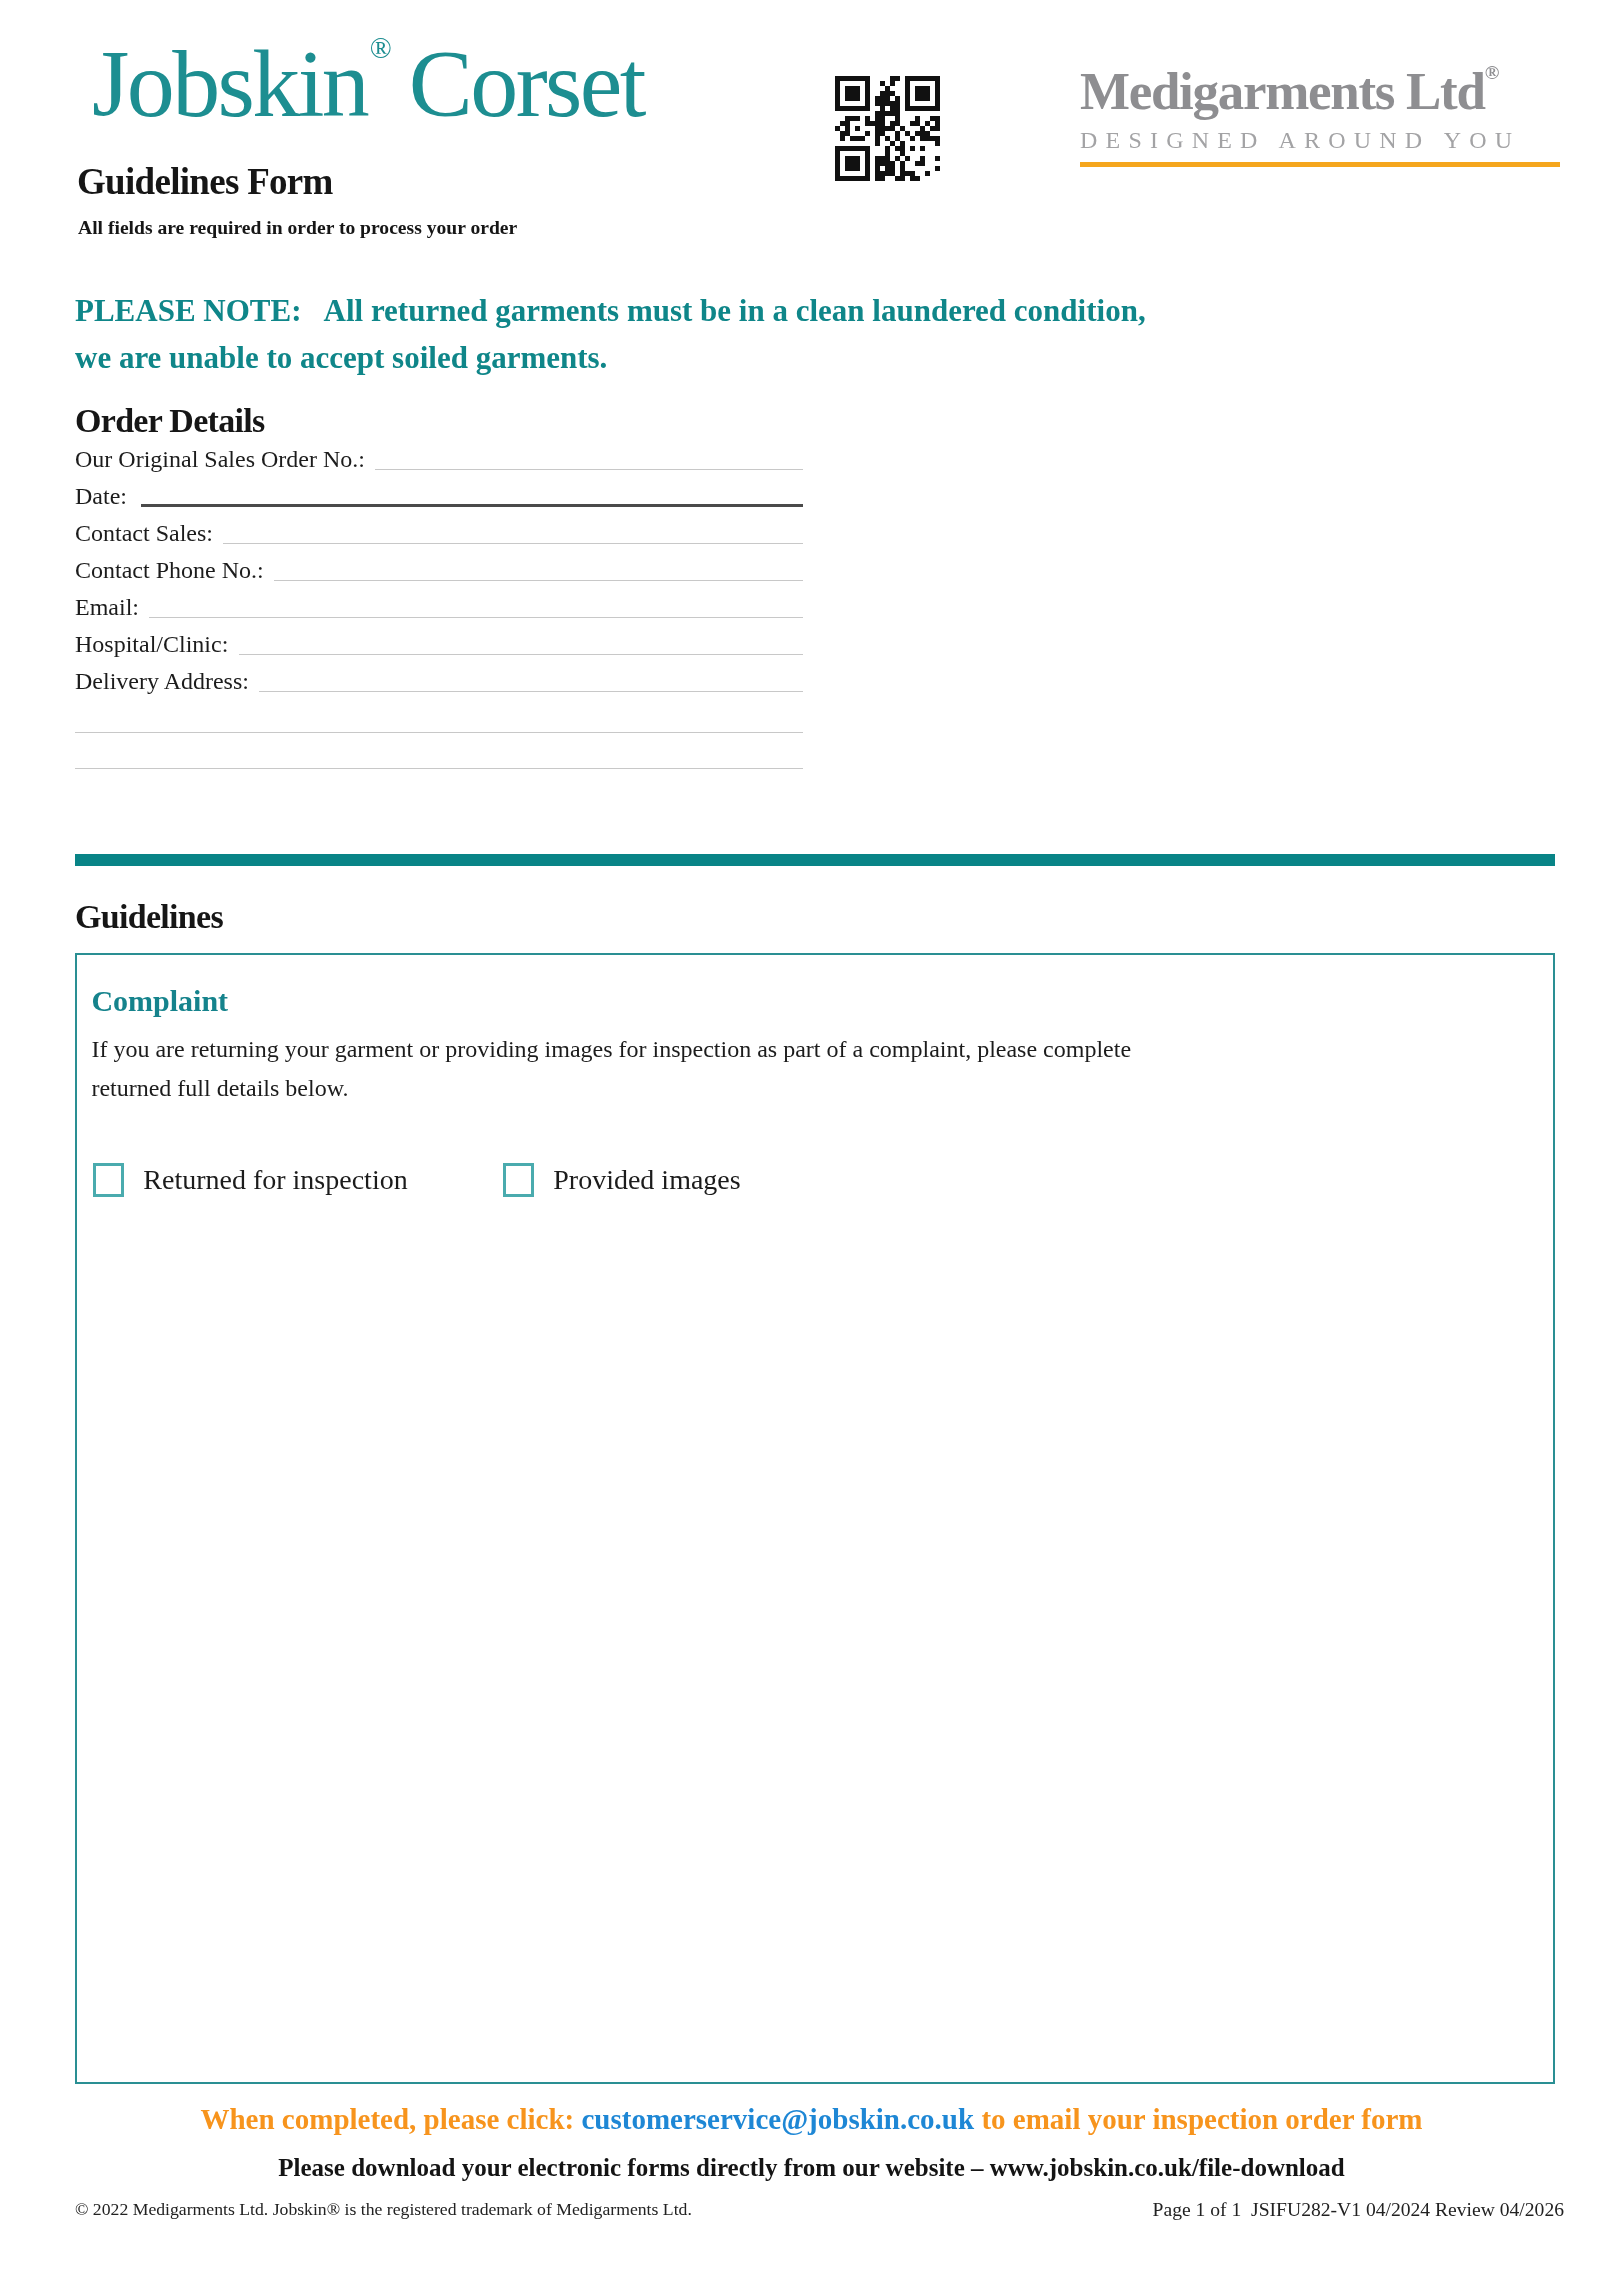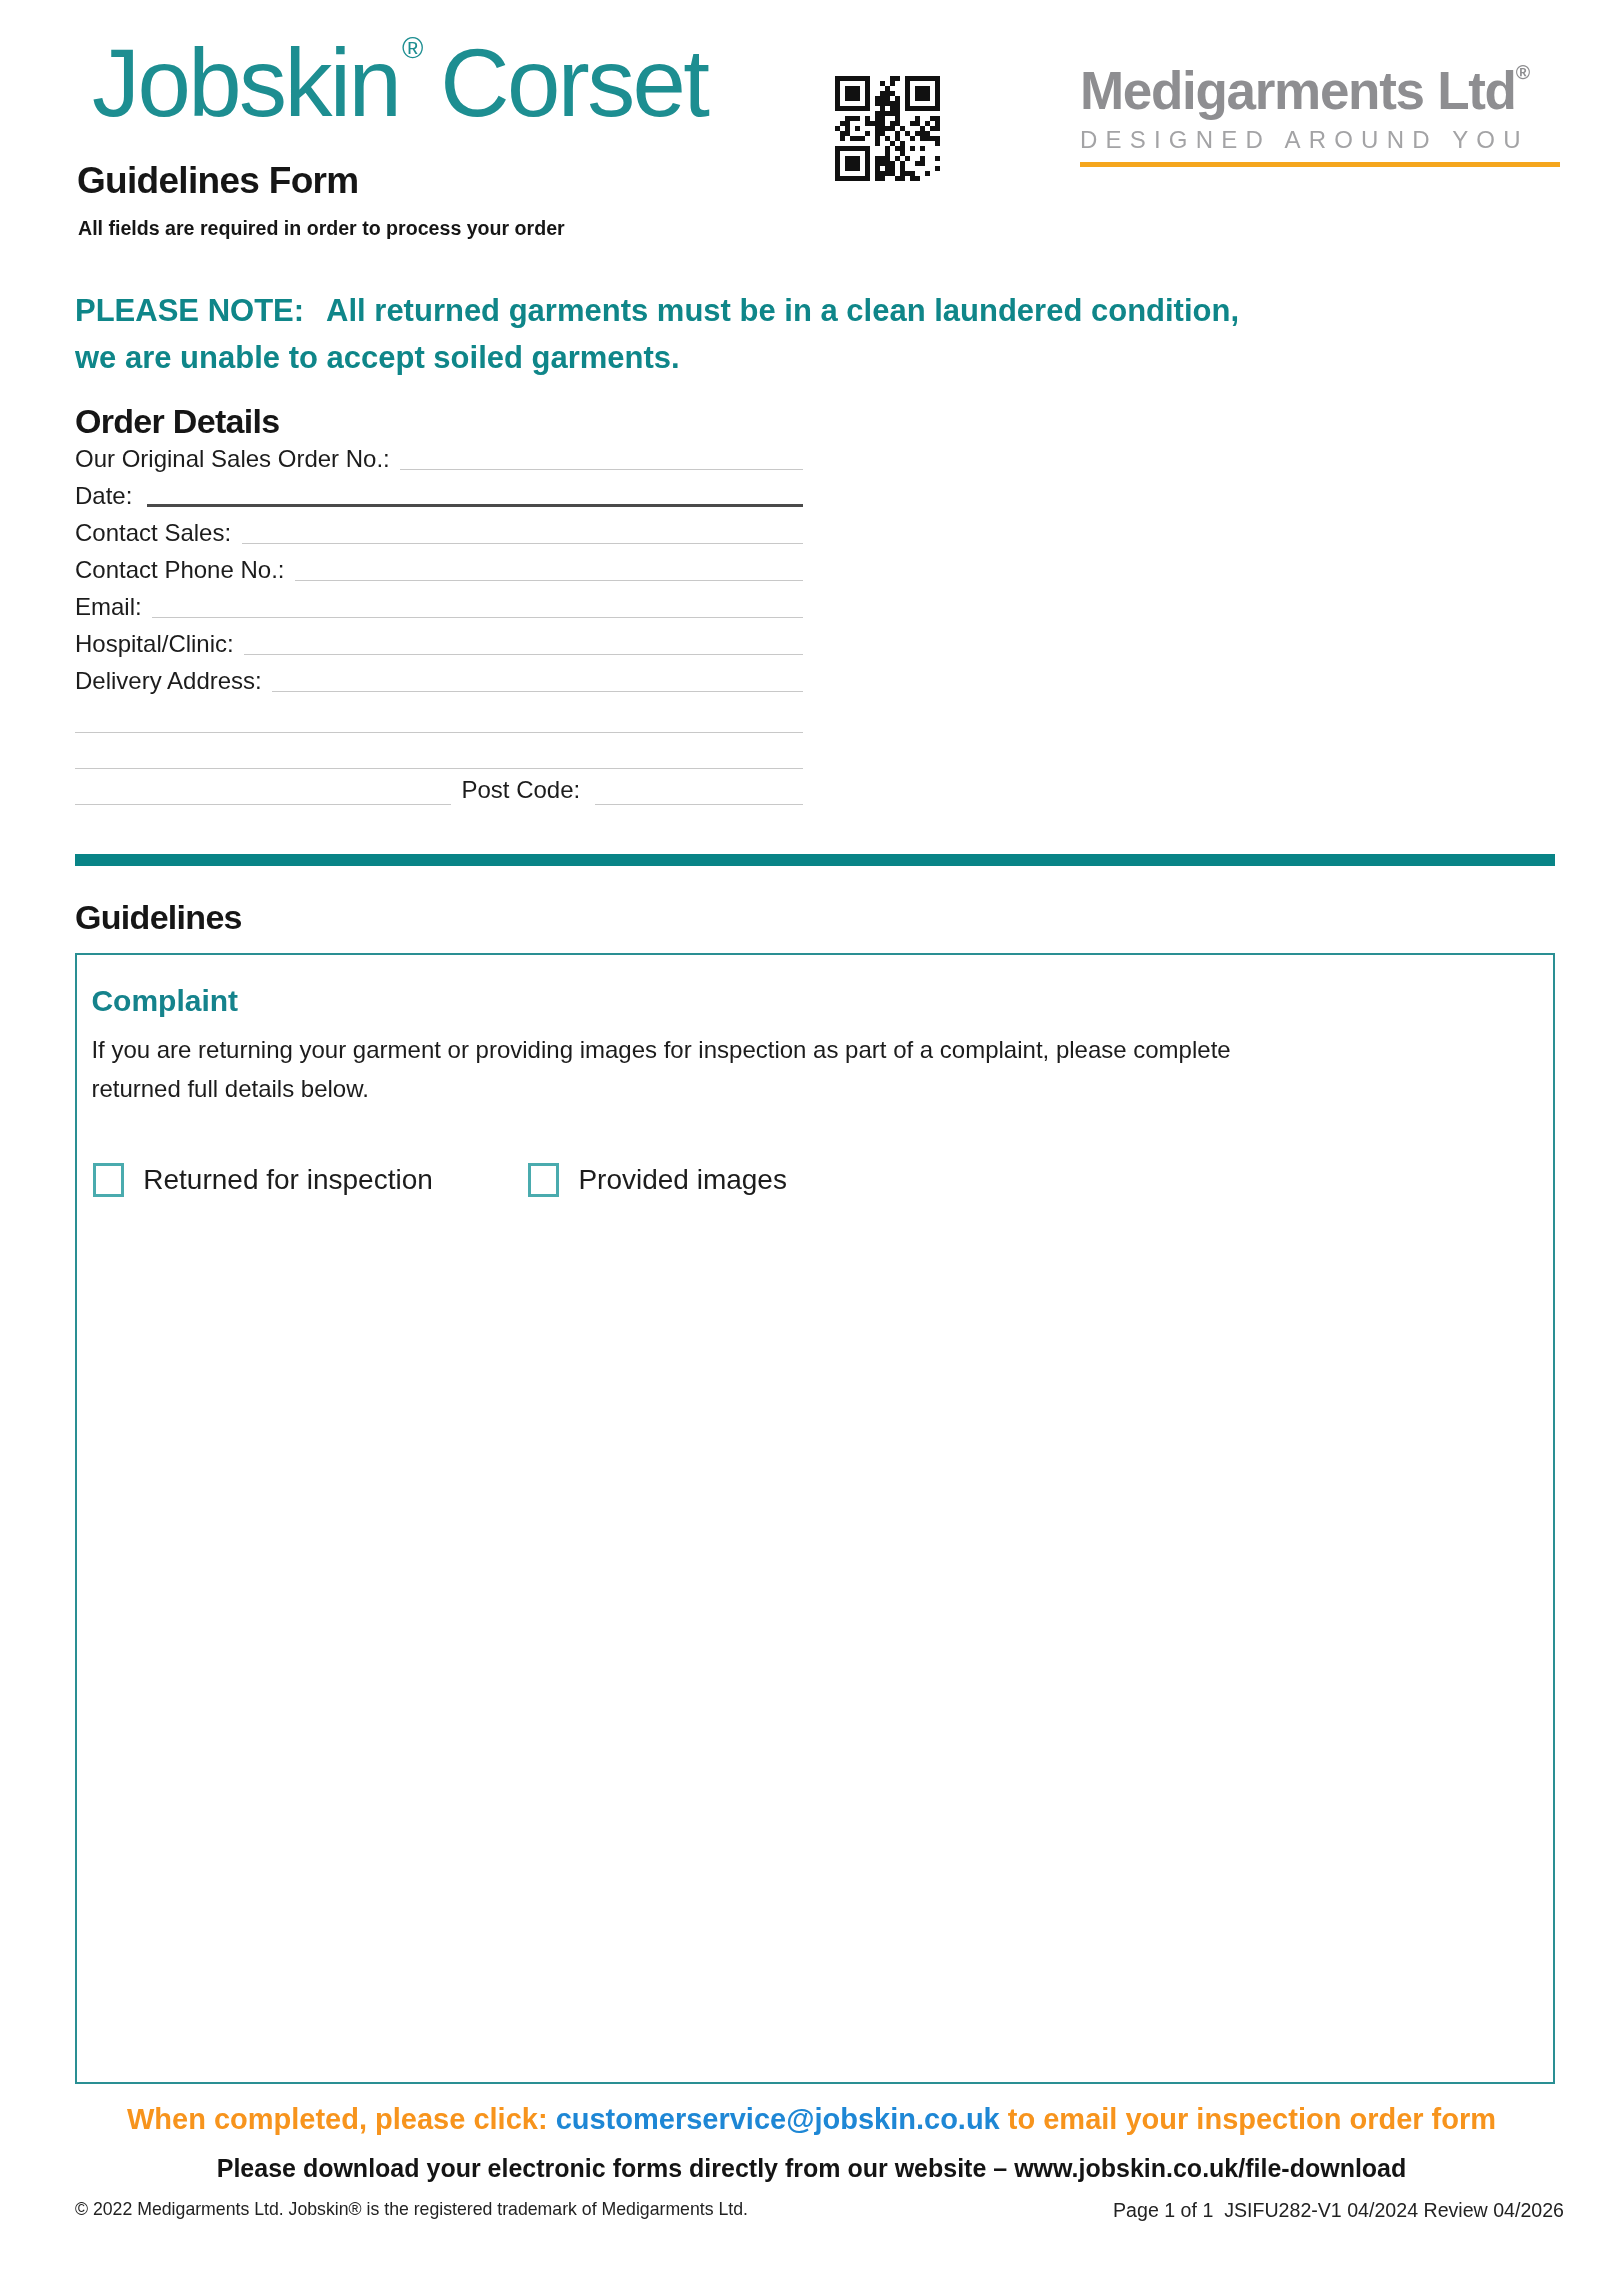--- a/index.html
+++ b/index.html
@@ -1,18 +1,18 @@
 <!DOCTYPE html>
 <html style="font-size:10.5px"><head>
 <meta charset="utf-8">
 <style>
   html,body{margin:0;padding:0;background:#e8e8e8;}
   .page{
     position:relative;width:1623px;height:2295px;background:#ffffff;
-    font-family:Liberation Sans, sans-serif;color:#1a1a1a;overflow:hidden;
+    font-family:Liberation Serif, serif;color:#1a1a1a;overflow:hidden;
     margin:0 auto;
   }
   
   .logo{position:absolute;left:92px;top:34px;color:#1d8e91;font-size:96px;font-weight:400;letter-spacing:-2.6px;line-height:1;white-space:nowrap;}
   .logo .reg{font-size:29px;vertical-align:58px;letter-spacing:0;margin-left:2.6px;}
   .logo .product{margin-left:17px;}
   .form-title{position:absolute;left:77px;top:160px;font-size:37px;font-weight:700;color:#161616;letter-spacing:-0.7px;}
   .form-subtitle{position:absolute;left:78px;top:217px;font-size:19.6px;font-weight:700;color:#161616;}
   .qr{position:absolute;left:835px;top:76px;width:105px;height:105px;display:grid;grid-template-columns:repeat(21,1fr);grid-template-rows:repeat(21,1fr);background:#fff;}
   .qr i{background:#111;display:block;}
@@ -331,25 +331,20 @@
     <div class="field-row">
       <span class="field-label">Hospital/Clinic:</span>
       <span class="field-line"></span>
     </div>
     <div class="field-row">
       <span class="field-label">Delivery Address:</span>
       <span class="field-line"></span>
     </div>
     <div class="addr-line l1"></div>
     <div class="addr-line l2"></div>
-    <div class="postcode-row">
-      <span class="pc-line first"></span>
-      <span class="field-label">Post Code:</span>
-      <span class="pc-line second"></span>
-    </div>
   </div>
 
   <div class="divider"></div>
   <div class="guidelines-heading">Guidelines</div>
 
   <div class="complaint-box">
     <h3 class="complaint-heading">Complaint</h3>
     <p class="complaint-desc">
       <span>If you are returning your garment or providing images for inspection as part of a complaint, please complete</span><br>
       <span>returned full details below.</span>

